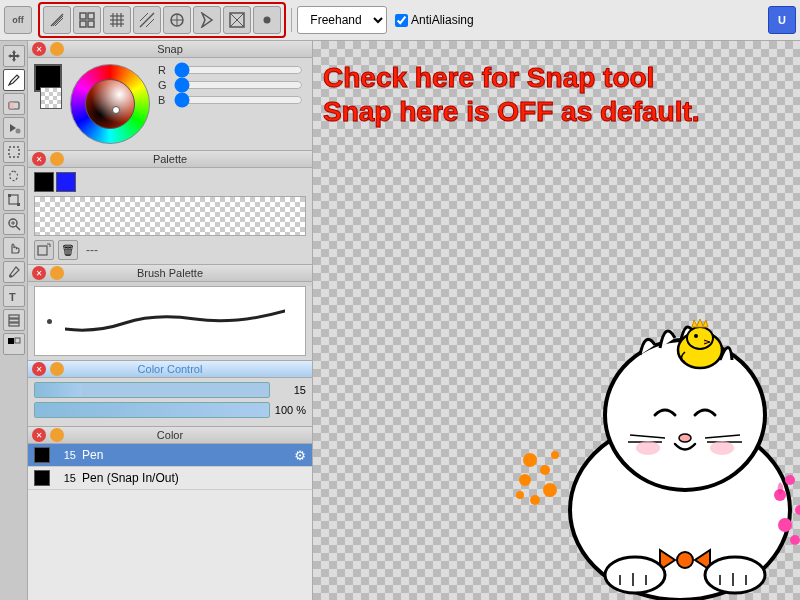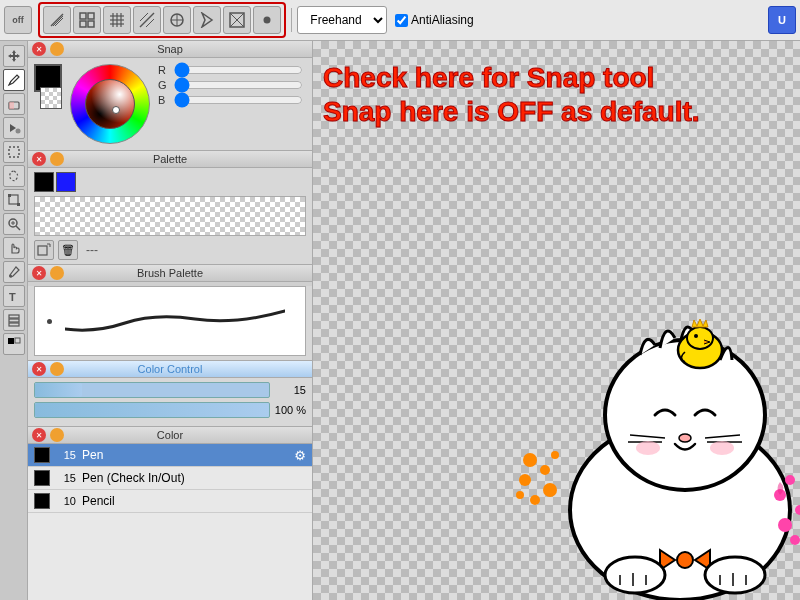--- a/index.html
+++ b/index.html
@@ -608,26 +608,21 @@
       <div class="brush-list">
         <div class="brush-list-item selected">
           <div class="brush-color-box"></div>
           <span class="brush-size">15</span>
           <span>Pen</span>
           <span class="brush-settings-btn">⚙</span>
         </div>
         <div class="brush-list-item">
           <div class="brush-color-box"></div>
           <span class="brush-size">15</span>
-          <span>Pen (Check In/Out)</span>
-        </div>
-        <div class="brush-list-item">
-          <div class="brush-color-box"></div>
-          <span class="brush-size">10</span>
-          <span>Pencil</span>
+          <span>Pen (Snap In/Out)</span>
         </div>
       </div>
     </div>
 
   </div>
 
   <div id="canvas-area">
 
     <div id="annotation">
       <div class="annotation-line">Check here for Snap tool</div>

